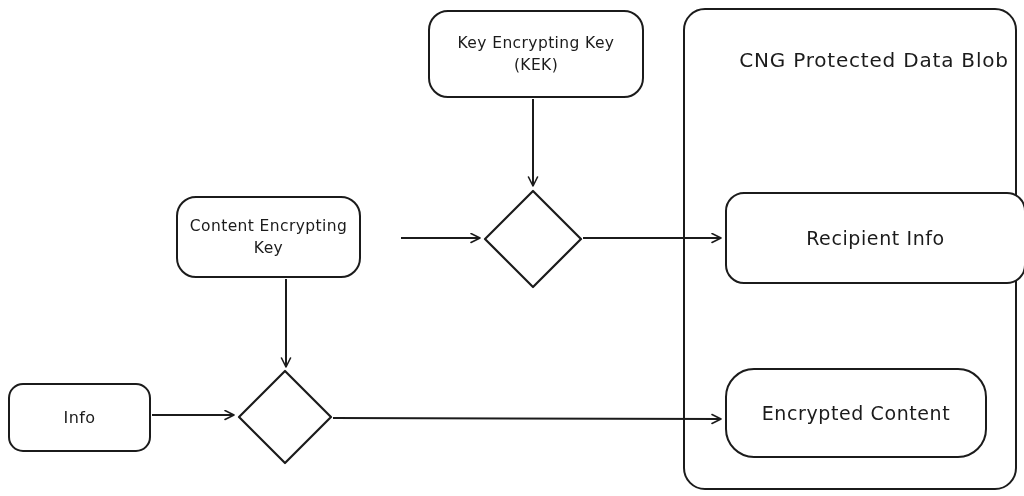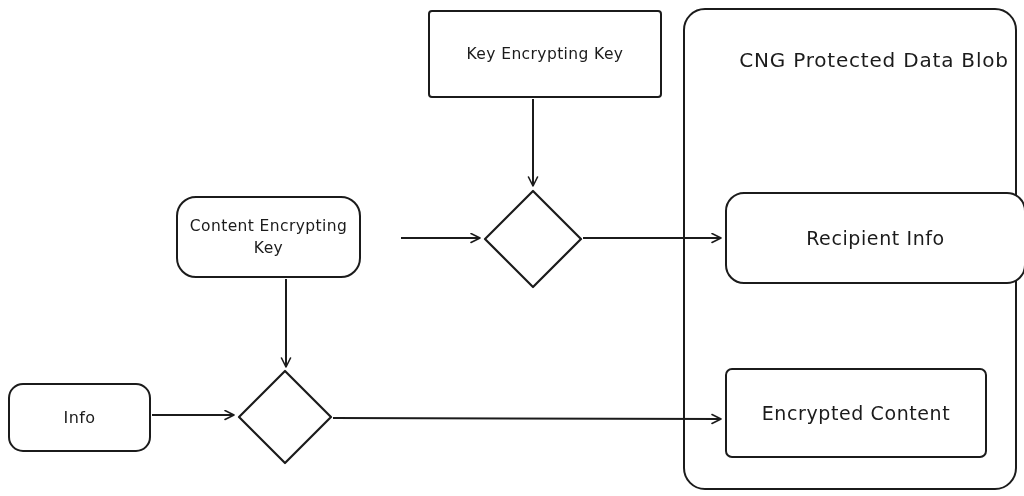--- a/index.html
+++ b/index.html
@@ -40,26 +40,26 @@
     align-items: flex-start;
     justify-content: center;
     padding-left: 48px;
   }
   .container-title {
     margin-top: 38px;
     font-size: 20px;
     letter-spacing: 0.8px;
     text-align: center;
   }
-  #kek-box     { left: 428px; top: 10px;  width: 234px; height: 88px; border-radius: 4px; }
+  #kek-box     { left: 428px; top: 10px;  width: 216px; height: 88px; border-radius: 20px; }
   #cek-box     { left: 176px; top: 196px; width: 185px; height: 82px; border-radius: 20px; }
   #data-box    { left: 8px;   top: 383px; width: 143px; height: 69px; border-radius: 15px; }
   #cng-box     { left: 683px; top: 8px;   width: 334px; height: 482px; }
   #recipient-box { left: 725px; top: 192px; width: 301px; height: 92px; border-radius: 19px; text-align: center; }
-  #encrypted-box { left: 725px; top: 368px; width: 262px; height: 90px; border-radius: 7px; }
+  #encrypted-box { left: 725px; top: 368px; width: 262px; height: 90px; border-radius: 29px; }
   svg.connector-layer {
     position: absolute;
     left: 0;
     top: 0;
     pointer-events: none;
   }
 </style>
 </head>
 <body>
 
@@ -73,20 +73,21 @@
     <span>Recipient Info</span>
   </div>
 
   <div class="box big-label" id="encrypted-box">
     <span>Encrypted Content</span>
   </div>
 
   <div class="box node-label" id="kek-box">
     <div>
       <div>Key Encrypting Key</div>
+      <div>(KEK)</div>
     </div>
   </div>
 
   <div class="box node-label" id="cek-box">
     <div>
       <div>Content Encrypting Key</div>
     </div>
   </div>
 
   <div class="box node-label" id="data-box">

